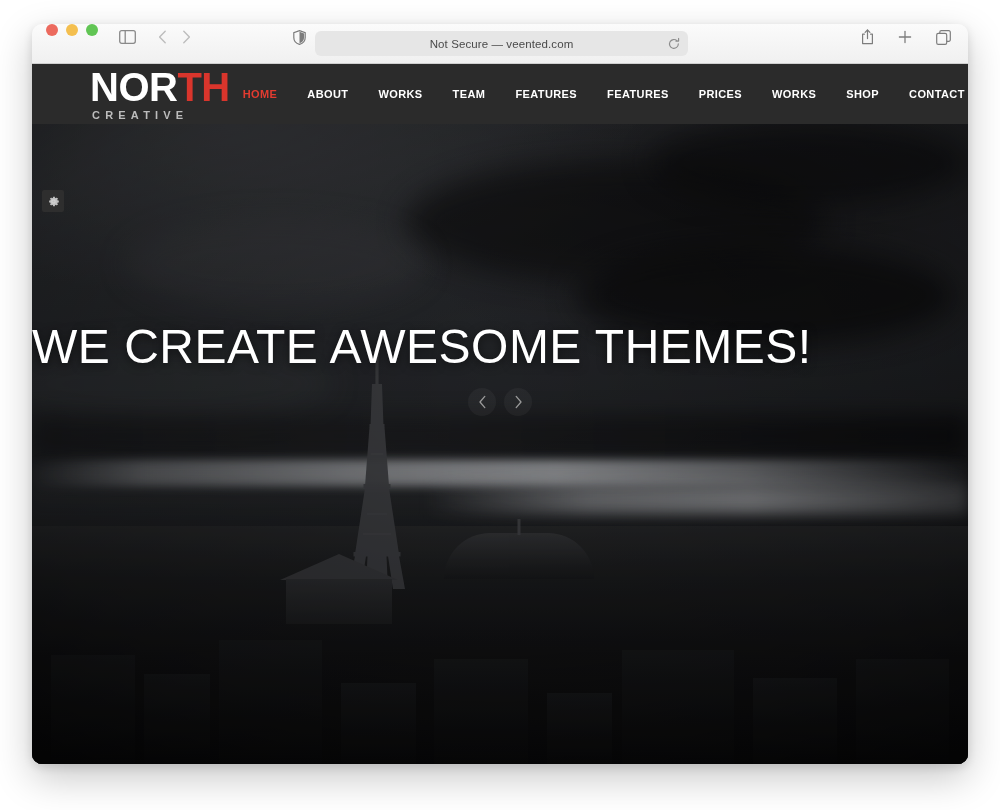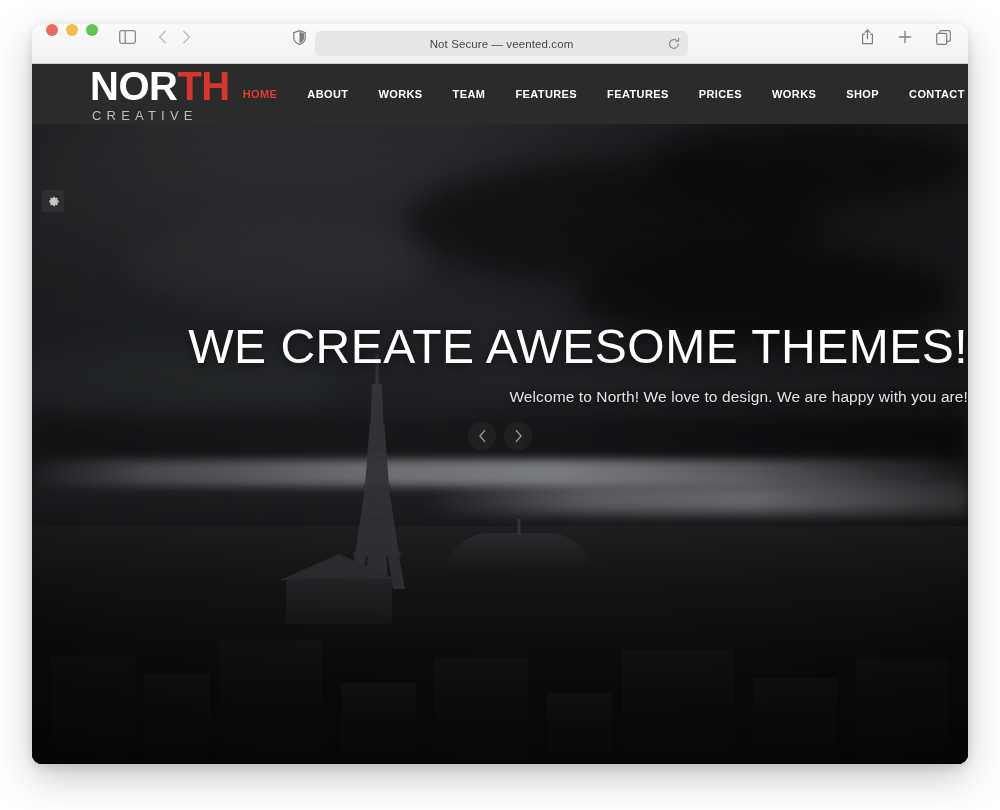--- a/index.html
+++ b/index.html
@@ -286,22 +286,22 @@
     font-size: 40px;
     letter-spacing: -0.5px;
     line-height: 1;
     display: block;
   }
   .logo-nor { color: #ffffff; }
   .logo-th  { color: #d9352c; }
   .logo-sub {
     display: block;
     color: #bdbdbd;
-    font-size: 13px;
-    font-weight: normal;
+    font-size: 11px;
+    font-weight: bold;
     letter-spacing: 5.2px;
     margin-top: 3px;
     margin-left: 2px;
   }
 
   .main-nav {
     display: flex;
     align-items: center;
     margin-left: auto;
     margin-right: 48px;
@@ -341,21 +341,21 @@
     z-index: 25;
     cursor: pointer;
   }
   .settings-tab svg { display: block; }
 
   
   .hero-content {
     position: absolute;
     left: 0; right: 0;
     top: 258px;
-    text-align: right;
+    text-align: left;
     z-index: 15;
   }
   .hero-title {
     color: #ffffff;
     font-family: "Liberation Sans", sans-serif;
     font-weight: 300;
     font-size: 48px;
     letter-spacing: 0.5px;
     line-height: 1.05;
     text-shadow: 0 2px 10px rgba(0,0,0,0.55);
@@ -565,21 +565,20 @@
 
     <div class="settings-tab">
       <svg width="13" height="13" viewBox="0 0 13 13" fill="#d2d2d2">
         <path d="M6.5 4.3a2.2 2.2 0 1 0 0 4.4 2.2 2.2 0 0 0 0-4.4zm0 3.3a1.1 1.1 0 1 1 0-2.2 1.1 1.1 0 0 1 0 2.2z"></path>
         <path d="M11.8 5.6h-1.1a4.3 4.3 0 0 0-.45-1.08l.78-.78-1.29-1.29-.78.78A4.3 4.3 0 0 0 7.88 2.8V1.7H6.06v1.1a4.3 4.3 0 0 0-1.08.45l-.78-.78-1.29 1.29.78.78A4.3 4.3 0 0 0 3.24 5.6H2.14v1.82h1.1a4.3 4.3 0 0 0 .45 1.08l-.78.78 1.29 1.29.78-.78a4.3 4.3 0 0 0 1.08.45v1.1h1.82v-1.1a4.3 4.3 0 0 0 1.08-.45l.78.78 1.29-1.29-.78-.78a4.3 4.3 0 0 0 .45-1.08h1.1z" opacity="0.9"></path>
       </svg>
     </div>
 
     <div class="hero-content">
       <h1 class="hero-title">WE CREATE AWESOME THEMES!</h1>
-      <p class="hero-sub">Welcome to North! We love to design. We are happy with you are!</p>
 
       <div class="carousel-arrows">
         <div class="arrow-btn">
           <svg width="9" height="14" viewBox="0 0 9 14" fill="none" stroke="currentColor" stroke-width="1.3" stroke-linecap="round" stroke-linejoin="round">
             <polyline points="6.8,1.4 2,7 6.8,12.6"></polyline>
           </svg>
         </div>
         <div class="arrow-btn">
           <svg width="9" height="14" viewBox="0 0 9 14" fill="none" stroke="currentColor" stroke-width="1.3" stroke-linecap="round" stroke-linejoin="round">
             <polyline points="2.2,1.4 7,7 2.2,12.6"></polyline>

